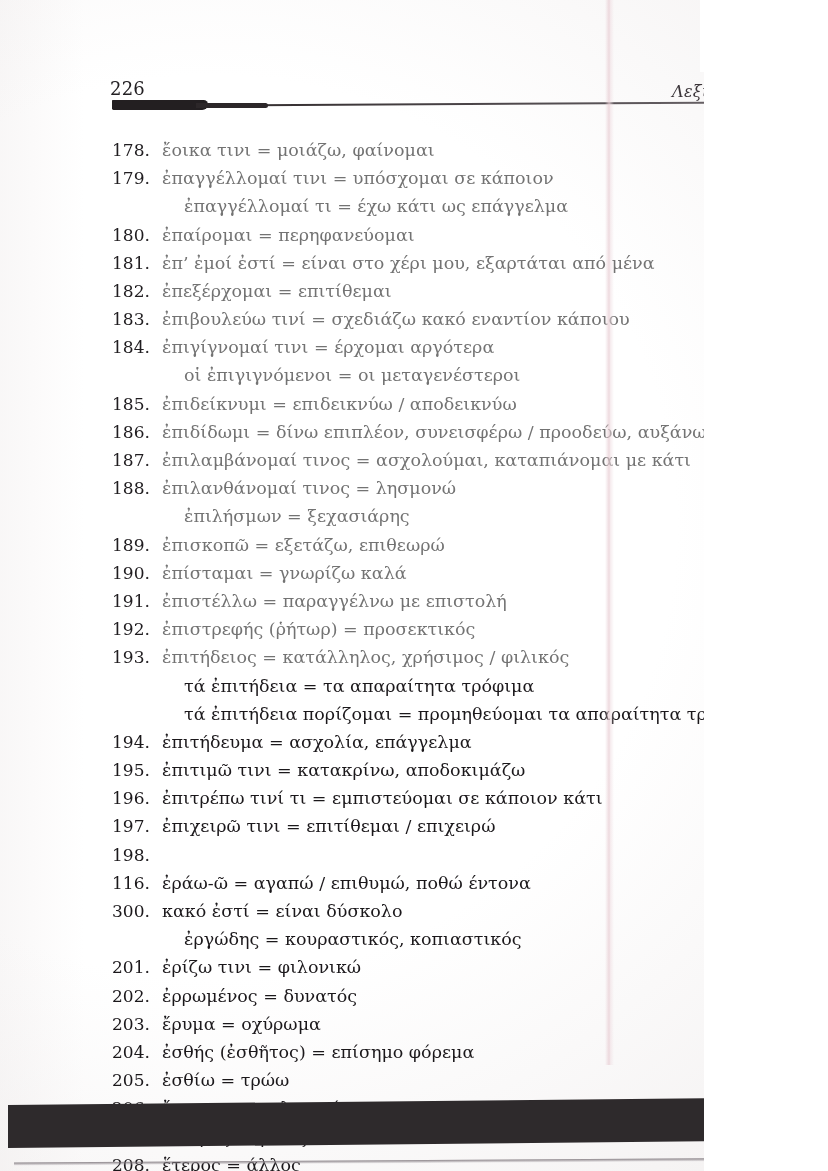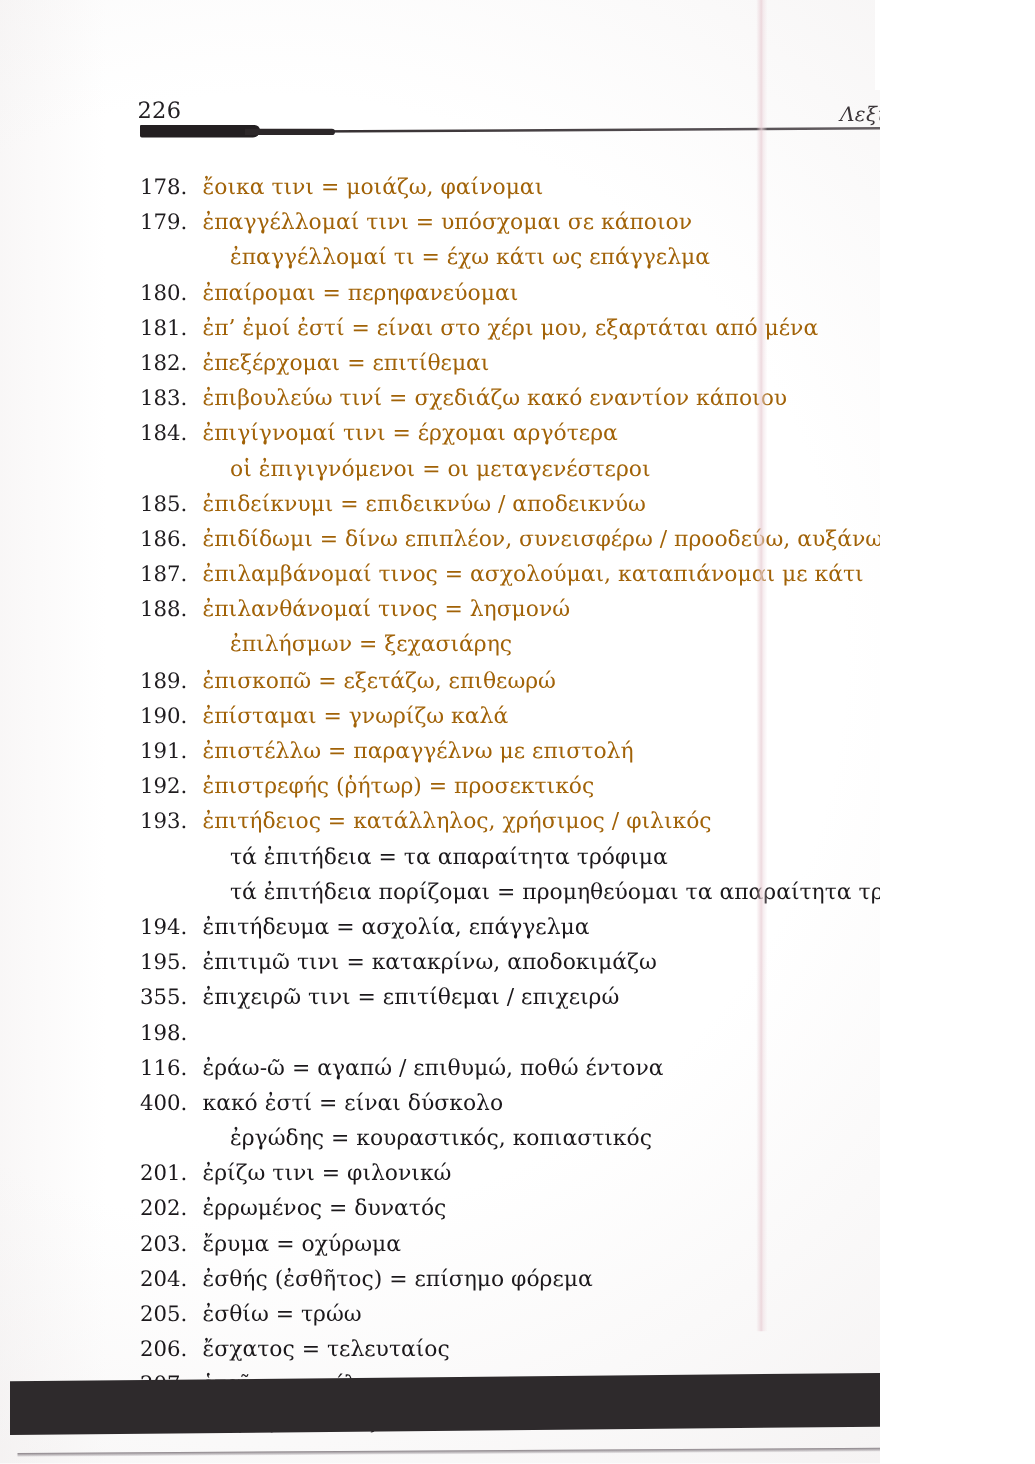--- a/index.html
+++ b/index.html
@@ -184,36 +184,36 @@
   
   .entries {
     position: absolute;
     top: 136px;
     left: 0;
     width: 828px;
   }
   .entry {
     position: relative;
     display: flex;
-    align-items: center;
+    align-items: flex-end;
     height: 28.2px;
     font-size: 17.5px;
     line-height: 28.2px;
     white-space: nowrap;
   }
   .entry .num {
     width: 50px;
     flex: 0 0 50px;
     margin-left: 112px;
     text-align: left;
     font-size: 17px;
     color: #201d20;
   }
   .entry .txt {
-    color: #a16207;
+    color: #737373;
   }
   .entry.sub {
     padding-left: 0;
   }
   .entry.sub .num {
     visibility: hidden;
   }
   .entry.sub .txt {
     padding-left: 22px;
   }
@@ -323,32 +323,36 @@
       </div>
       <div class="entry">
         <span class="num">194.</span>
         <span class="txt">ἐπιτήδευμα = ασχολία, επάγγελμα</span>
       </div>
       <div class="entry">
         <span class="num">195.</span>
         <span class="txt">ἐπιτιμῶ τινι = κατακρίνω, αποδοκιμάζω</span>
       </div>
       <div class="entry">
-        <span class="num">355.</span>
+        <span class="num">196.</span>
+        <span class="txt">ἐπιτρέπω τινί τι = εμπιστεύομαι σε κάποιον κάτι</span>
+      </div>
+      <div class="entry">
+        <span class="num">197.</span>
         <span class="txt">ἐπιχειρῶ τινι = επιτίθεμαι / επιχειρώ</span>
       </div>
       <div class="entry">
         <span class="num">198.</span>
       </div>
       <div class="entry">
         <span class="num">116.</span>
         <span class="txt">ἐράω-ῶ = αγαπώ / επιθυμώ, ποθώ έντονα</span>
       </div>
       <div class="entry">
-        <span class="num">400.</span>
+        <span class="num">300.</span>
         <span class="txt">κακό ἐστί = είναι δύσκολο</span>
       </div>
       <div class="entry sub">
         <span class="num"></span>
         <span class="txt">ἐργώδης = κουραστικός, κοπιαστικός</span>
       </div>
       <div class="entry">
         <span class="num">201.</span>
         <span class="txt">ἐρίζω τινι = φιλονικώ</span>
       </div>

